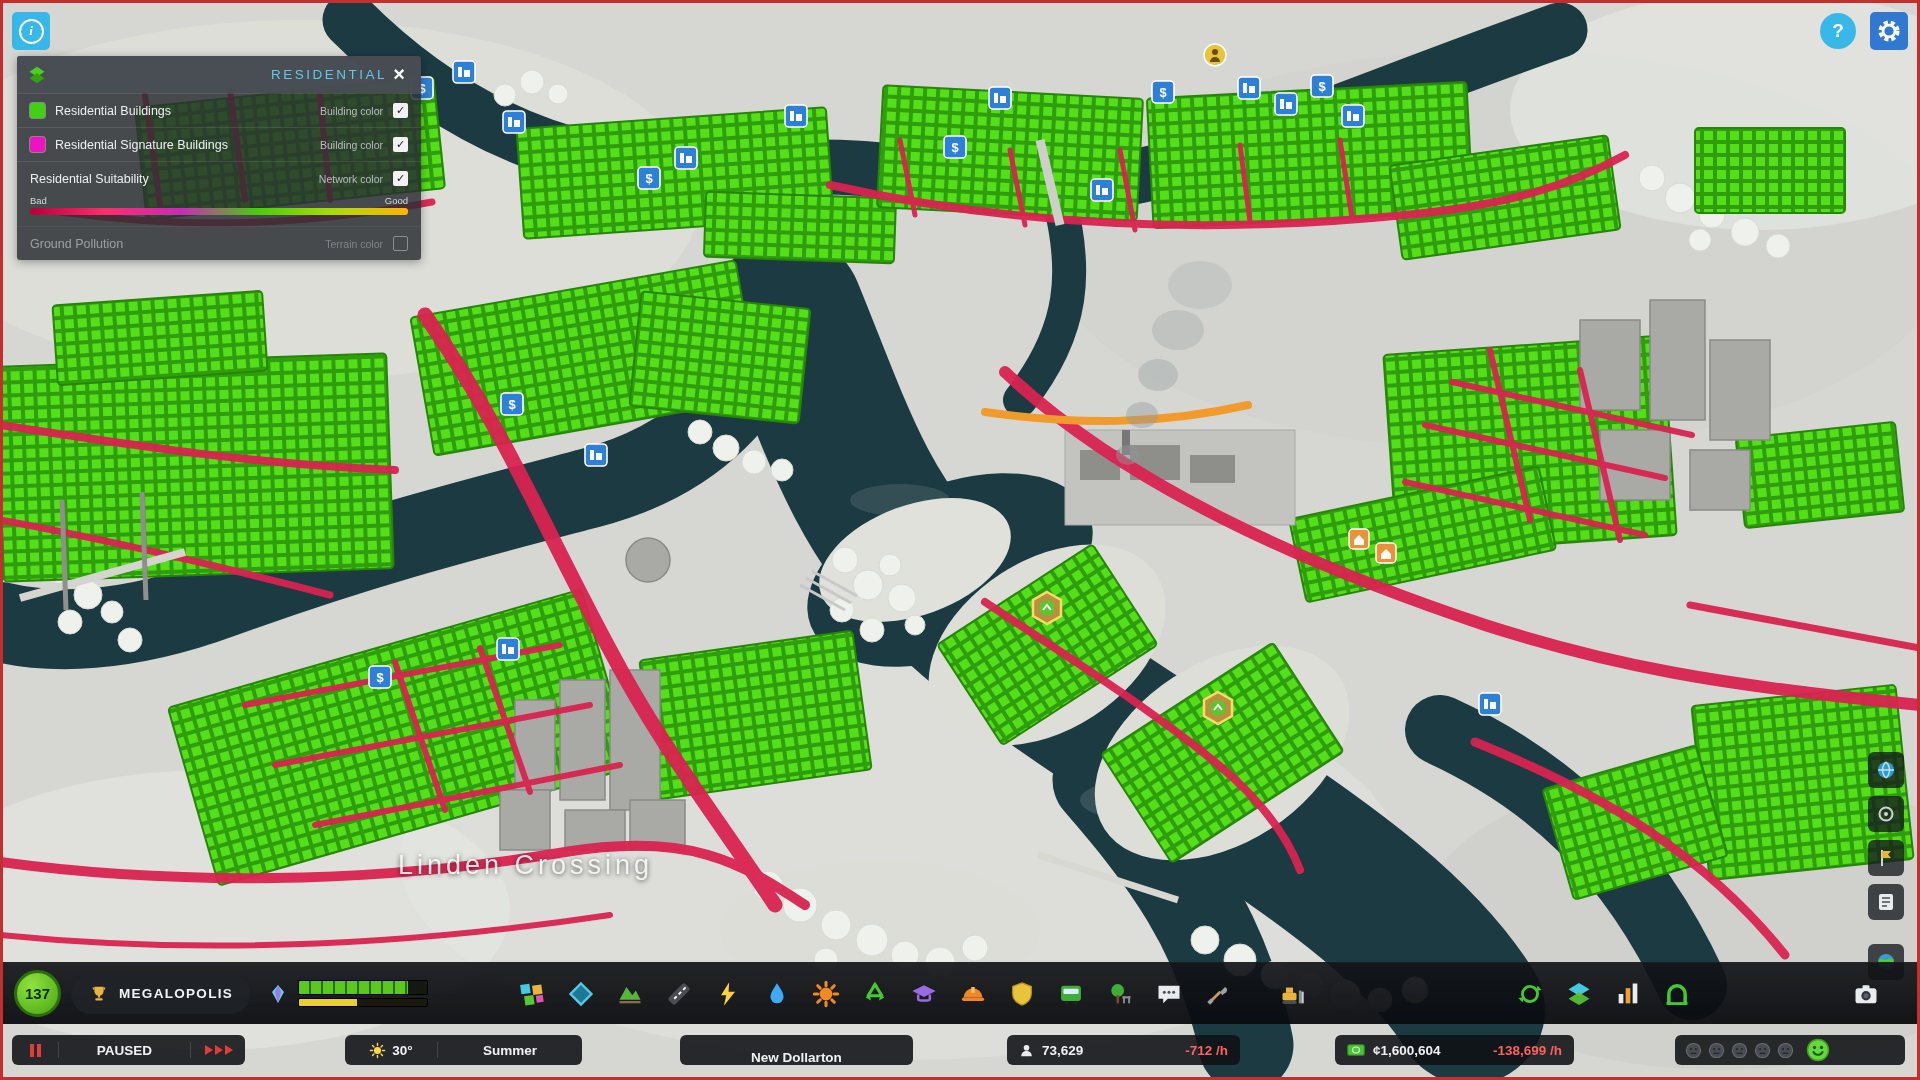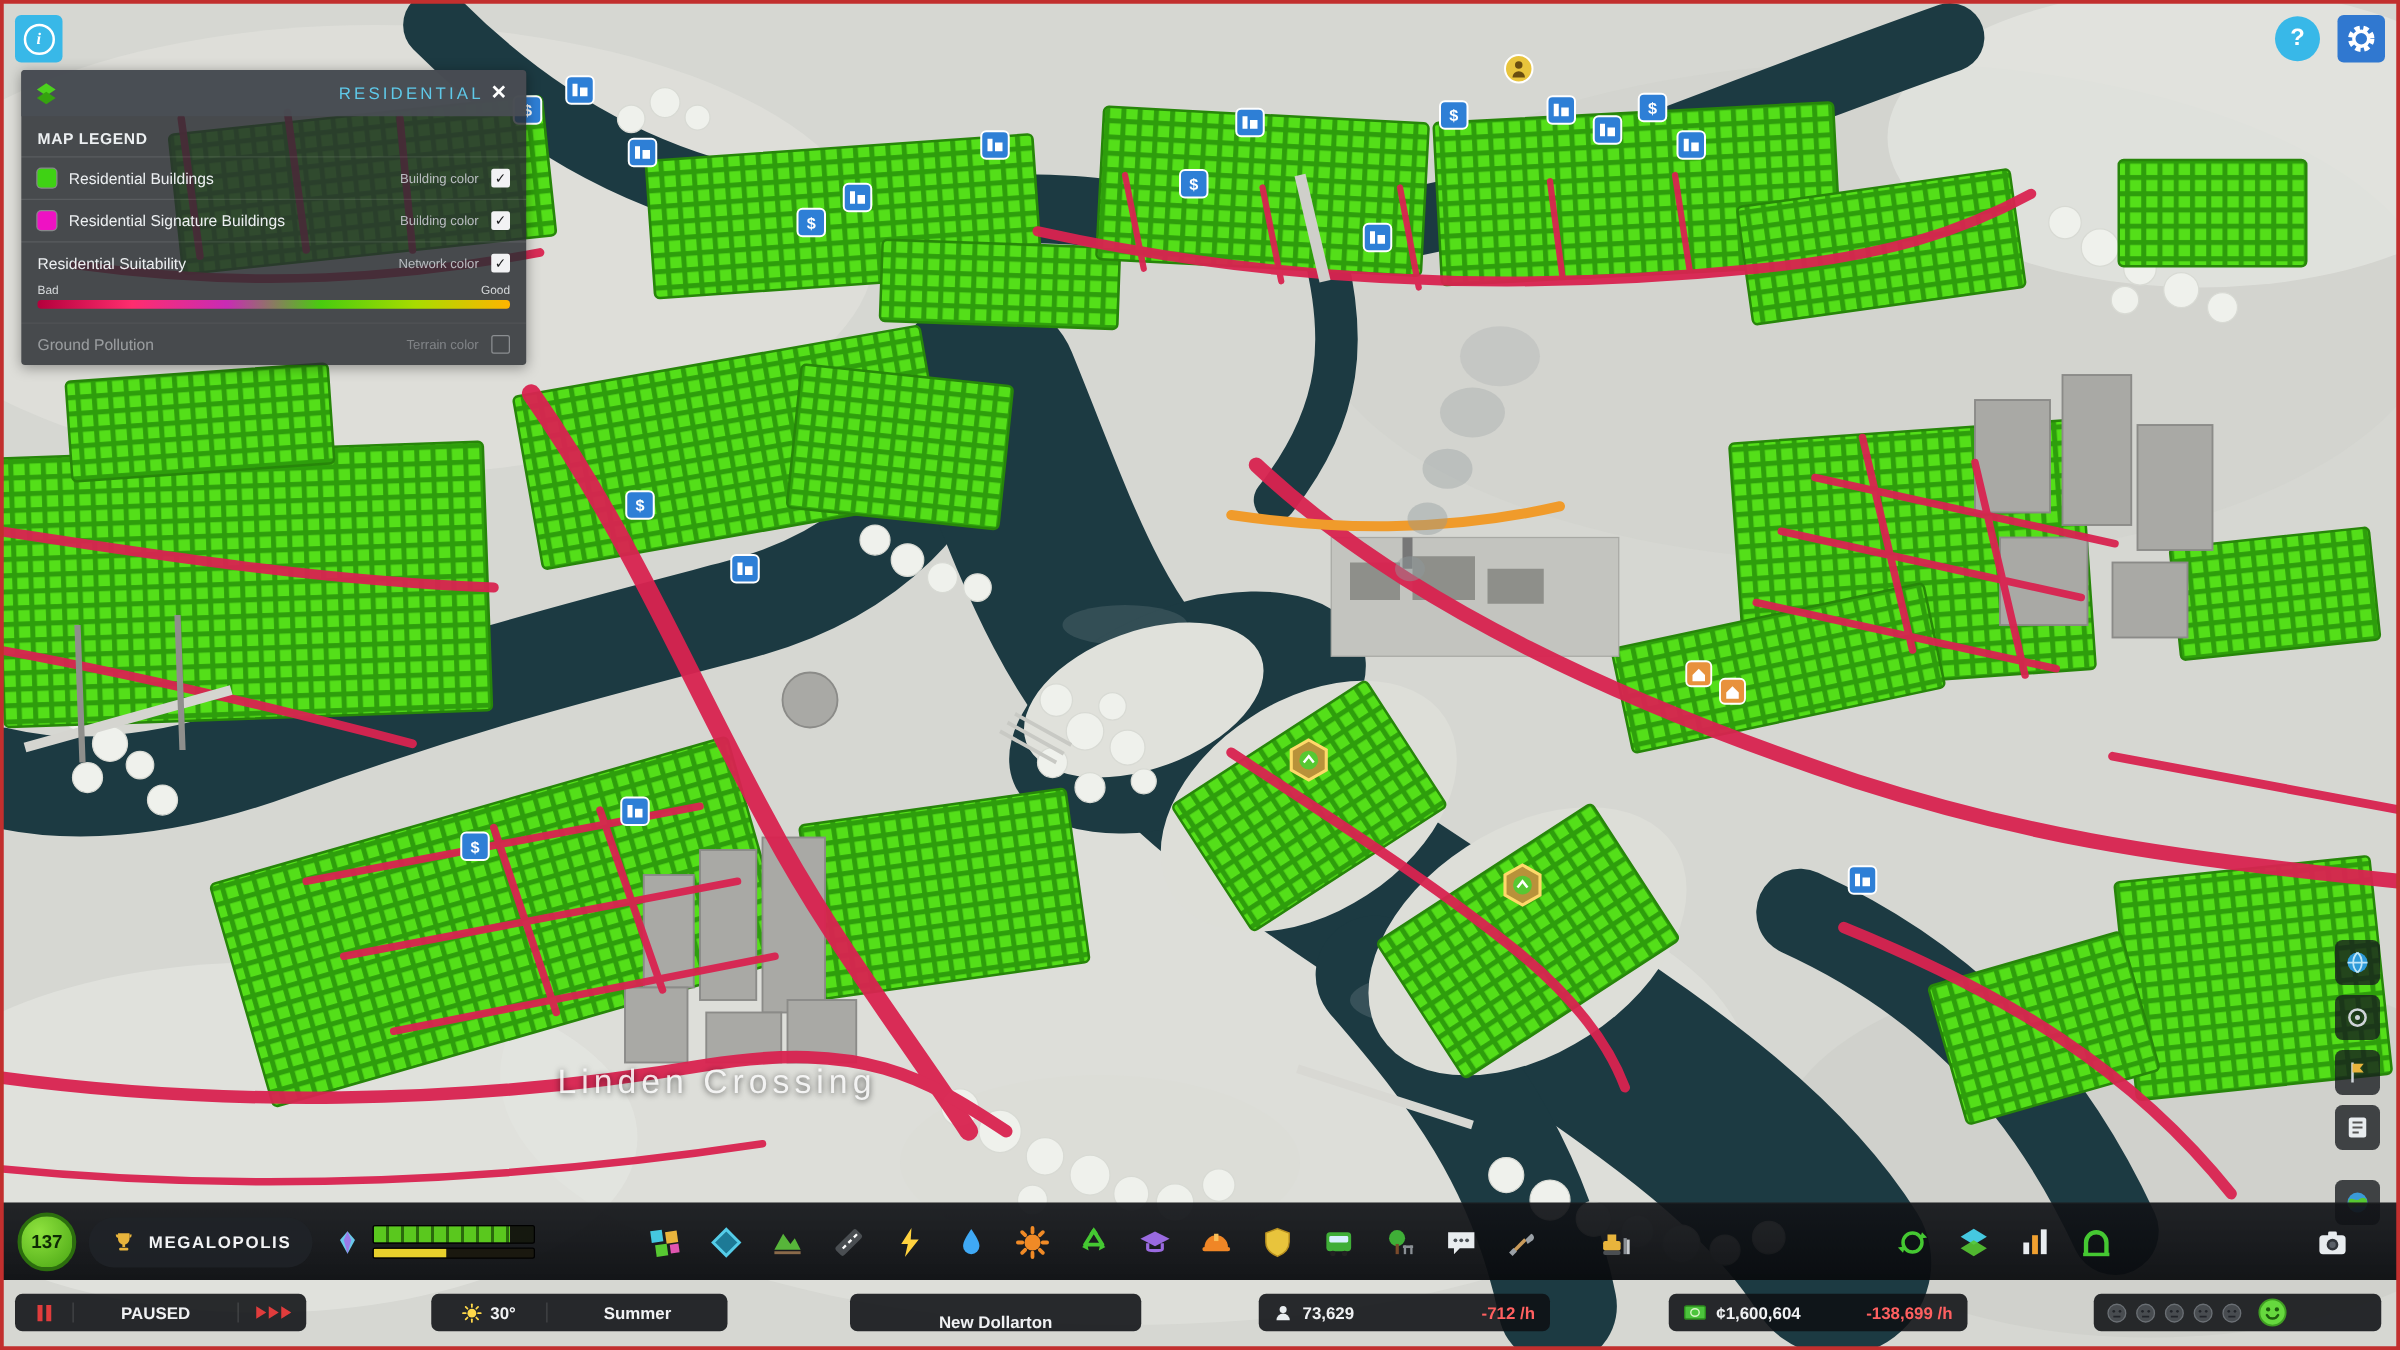--- a/index.html
+++ b/index.html
@@ -1,20 +1,20 @@
 <!DOCTYPE html>
 <html><head>
 <meta charset="utf-8">
 <style>
   html,body{margin:0;padding:0;}
   body{width:1920px;height:1080px;position:relative;overflow:hidden;
        font-family:"Liberation Sans","DejaVu Sans",sans-serif;background:#d6d7d2;}
   .map-svg{position:absolute;left:0;top:0;width:1920px;height:1080px;}
   .city-label{position:absolute;left:398px;top:850px;font-size:27px;color:rgba(255,255,255,.85);
-       letter-spacing:4px;text-shadow:0 1px 5px rgba(0,0,0,.65);z-index:3;margin-left:48px;}
+       letter-spacing:4px;text-shadow:0 1px 5px rgba(0,0,0,.65);z-index:3;}
   .rec-border{position:absolute;inset:0;border:3px solid #c22f2e;z-index:60;pointer-events:none;box-sizing:border-box;}
 
   
   .sq-btn{position:absolute;display:flex;align-items:center;justify-content:center;z-index:8;cursor:pointer;border:none;}
   .info-btn{left:12px;top:12px;width:38px;height:38px;background:#38b8e8;border-radius:5px;}
   .info-glyph{width:21px;height:21px;border:2px solid #fff;border-radius:50%;color:#fff;font-size:13px;
        font-style:italic;font-weight:bold;display:flex;align-items:center;justify-content:center;
        font-family:"Liberation Serif","DejaVu Serif",serif;}
   .help-btn{right:64px;top:13px;width:36px;height:36px;background:#38b8e8;border-radius:50%;
        color:#fff;font-size:19px;font-weight:bold;}
@@ -324,21 +324,20 @@
 
 <div class="legend">
   <div class="legend-header">
     <svg width="20" height="20" viewBox="0 0 24 24">
       <polygon points="12,2 21,8 12,14 3,8" fill="#4cd11e"></polygon>
       <polygon points="12,10 21,16 12,22 3,16" fill="#35a30f"></polygon>
     </svg>
     <span class="legend-title">RESIDENTIAL</span>
     <span class="close-btn">×</span>
   </div>
-  <div class="legend-heading">MAP LEGEND</div>
 
   <div class="lg-sec">
     <div class="lg-row">
       <span class="swatch" style="background: rgb(63, 210, 20);"></span>
       <span class="lg-label">Residential Buildings</span>
       <span class="lg-type">Building color</span>
       <span class="cb">✓</span>
     </div>
   </div>
 

